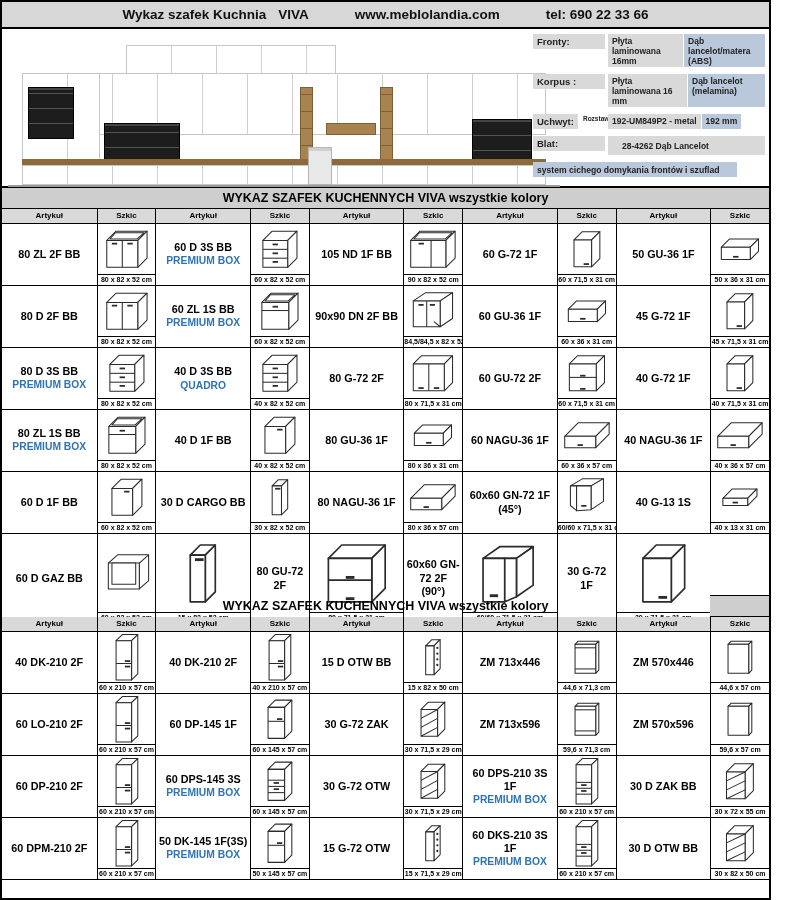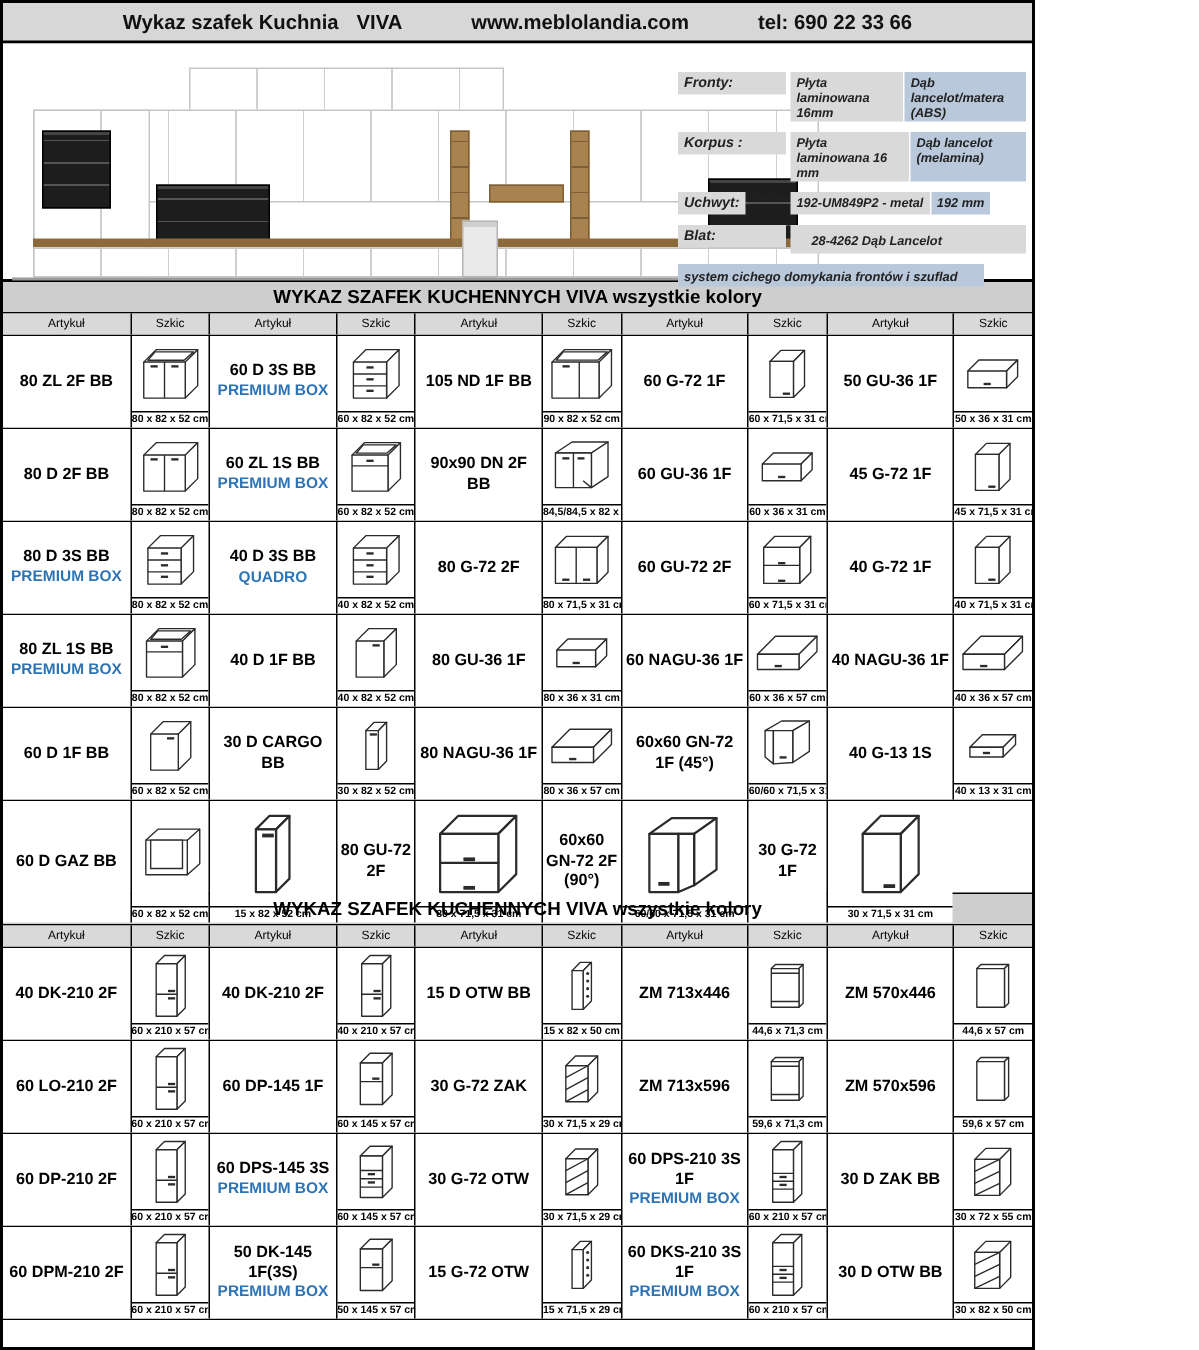--- a/index.html
+++ b/index.html
@@ -1,52 +1,52 @@
 <!DOCTYPE html>
 <html><head>
 <meta charset="utf-8">
 <style>
   html,body{margin:0;padding:0;background:#fff;font-family:"Liberation Sans",sans-serif;}
-  .page{width:690px;height:900px;box-sizing:border-box;border:2px solid #000;overflow:hidden;background:#fff;position:relative;}
+  .page{width:771px;height:900px;box-sizing:border-box;border:2px solid #000;overflow:hidden;background:#fff;position:relative;}
 
   
   .hdr{height:25px;background:#d7d7d7;border-bottom:2px solid #000;display:flex;align-items:center;justify-content:center;gap:46px;font-size:13.5px;font-weight:600;color:#111;}
   .hdr .grp{display:flex;gap:12px;align-items:baseline;}
   .hdr .brand{font-weight:800;}
 
   
   .hero{position:relative;height:157px;background:#fff;}
   .kitchen{position:absolute;left:6px;top:2px;width:552px;height:152px;}
   .k{position:absolute;box-sizing:border-box;}
   .doors{background:#fff;border:1px solid #c6c6c6;background-image:repeating-linear-gradient(90deg,rgba(0,0,0,0) 0 44px,#cfcfcf 44px 45px);}
   .wood{background:#a8824f;background-image:repeating-linear-gradient(0deg,rgba(0,0,0,0) 0 16px,#7d5f35 16px 17px);border:1px solid #7d5f35;}
   .appl{background:#1d1d1d;border:1px solid #000;background-image:linear-gradient(#444 2px,rgba(0,0,0,0) 2px),repeating-linear-gradient(0deg,rgba(255,255,255,0) 0 14px,#555 14px 15px);}
   .ctr{background:#8d6a3c;}
   .dw{background:#e9e9e9;border:1px solid #b5b5b5;background-image:linear-gradient(#cfcfcf 3px,rgba(0,0,0,0) 3px);}
   .floorline{background:#9a9a9a;}
 
   
-  .specs{position:absolute;right:4px;top:19px;width:232px;font-size:8.5px;color:#222;font-style:italic;}
+  .specs{position:absolute;right:4px;top:5px;width:232px;font-size:8.5px;color:#222;}
   .srow{display:grid;grid-template-columns:72px 1fr;column-gap:3px;margin-bottom:7px;}
   .slab{background:#d9d9d9;font-size:9.5px;font-weight:600;padding:2px 4px;align-self:start;}
   .sval{display:flex;flex-direction:row;gap:1px;}
   .sv{background:#d9d9d9;font-weight:700;padding:1.5px 4px;}
   .sv.bg2{background:#b9c8da;}
   .tiny{font-size:6.5px;font-weight:600;background:none;padding:1px 4px 0 4px;}
   .blatv{background:#d9d9d9;font-weight:700;padding:5px 4px 4px 14px;}
   .note{background:#b9c8da;font-weight:700;font-size:8.6px;padding:2.5px 4px;margin-top:6px;width:196px;}
 
   
   .tbl{border-top:2px solid #000;}
   .ttl{border-bottom:1.5px solid #000;background:#cecece;text-align:center;font-weight:700;font-size:12.5px;height:20px;line-height:20px;}
   .trow{display:grid;grid-template-columns:repeat(5,98fr 61fr);border-bottom:1.5px solid #000;}
   .trow > *{border-left:1.5px solid #000;min-width:0;box-sizing:border-box;background:#fff;}
   .trow > :first-child{border-left:none;}
   .hrow{height:14px;}
-  .hcell{background:#d9d9d9;font-size:8px;font-weight:400;text-align:center;line-height:14px;}
+  .hcell{background:#d9d9d9;font-size:8px;font-weight:700;text-align:center;line-height:14px;}
   .drow{height:61px;}
   .cell.art{display:flex;flex-direction:column;align-items:center;justify-content:center;text-align:center;font-weight:700;font-size:10.8px;line-height:1.25;padding:0 2px;color:#000;}
   .bdg,.bdg-in{color:#2e74b5;font-weight:700;font-size:10.3px;}
   .cell.skc{display:flex;flex-direction:column;align-items:stretch;justify-content:flex-end;padding-top:1px;}
   .sksvg{flex:1 1 auto;min-height:0;width:100%;display:block;}
   .sksvg .f{fill:#fff;stroke:#2b2b2b;stroke-width:1;stroke-linejoin:round;}
   .sksvg .n{fill:none;stroke:#2b2b2b;stroke-width:1;stroke-linejoin:round;}
   .sksvg .h{fill:#2b2b2b;stroke:none;}
   .sksvg line{stroke:#2b2b2b;stroke-width:1;}
   .dims{border-top:1px solid #000;height:10.5px;line-height:10.5px;text-align:center;font-size:7px;font-weight:700;white-space:nowrap;overflow:hidden;}

